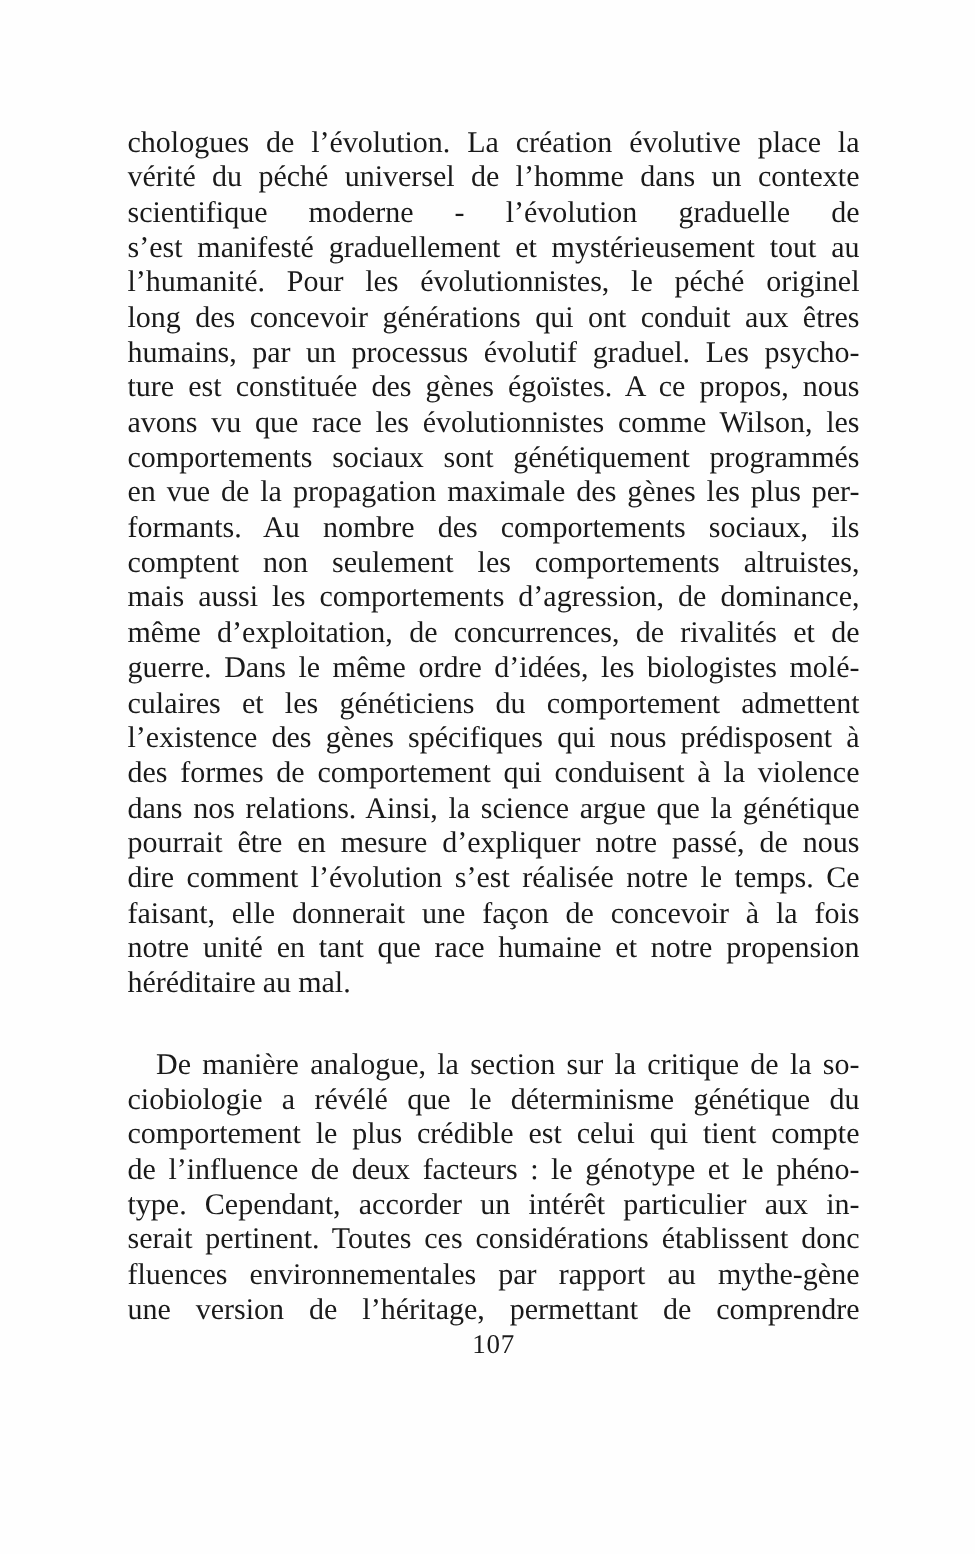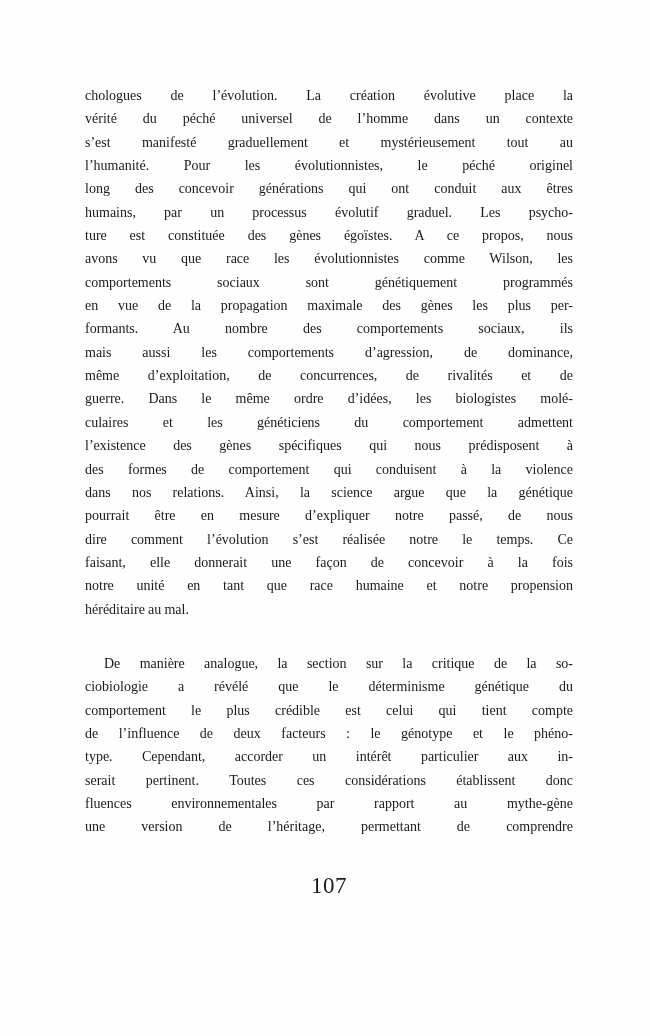--- a/index.html
+++ b/index.html
@@ -16,63 +16,64 @@
     color: #1a1a1a;
     overflow: hidden;
   }
   .text-block {
     position: absolute;
     left: 85px;
     top: 84px;
     width: 488px;
   }
   .ln {
-    font-size: 14px;
+    font-size: 20px;
     line-height: 23.35px;
     height: 23.35px;
     overflow: hidden;
     text-align: justify;
     text-align-last: justify;
     word-spacing: -0.3px;
   }
   .ln.last-left {
     text-align-last: left;
   }
   .ln.indent-first {
     text-indent: 19px;
   }
   .para-2 {
     margin-top: 31px;
   }
   .page-number {
-    margin-top: 36px;
     text-align: center;
-    font-size: 23px;
+    font-size: 18px;
     line-height: 22px;
     letter-spacing: 0.5px;
   }
 </style>
 </head>
 <body>
 
 <div class="page">
   <div class="text-block">
 
     <div class="para-1">
       <div class="ln">chologues de l’évolution. La création évolutive place la</div>
       <div class="ln">vérité du péché universel de l’homme dans un contexte</div>
+      <div class="ln">scientifique moderne - l’évolution graduelle de</div>
       <div class="ln">s’est manifesté graduellement et mystérieusement tout au</div>
       <div class="ln">l’humanité. Pour les évolutionnistes, le péché originel</div>
       <div class="ln">long des concevoir générations qui ont conduit aux êtres</div>
       <div class="ln">humains, par un processus évolutif graduel. Les psycho-</div>
       <div class="ln">ture est constituée des gènes égoïstes. A ce propos, nous</div>
       <div class="ln">avons vu que race les évolutionnistes comme Wilson, les</div>
       <div class="ln">comportements sociaux sont génétiquement programmés</div>
       <div class="ln">en vue de la propagation maximale des gènes les plus per-</div>
       <div class="ln">formants. Au nombre des comportements sociaux, ils</div>
+      <div class="ln">comptent non seulement les comportements altruistes,</div>
       <div class="ln">mais aussi les comportements d’agression, de dominance,</div>
       <div class="ln">même d’exploitation, de concurrences, de rivalités et de</div>
       <div class="ln">guerre. Dans le même ordre d’idées, les biologistes molé-</div>
       <div class="ln">culaires et les généticiens du comportement admettent</div>
       <div class="ln">l’existence des gènes spécifiques qui nous prédisposent à</div>
       <div class="ln">des formes de comportement qui conduisent à la violence</div>
       <div class="ln">dans nos relations. Ainsi, la science argue que la génétique</div>
       <div class="ln">pourrait être en mesure d’expliquer notre passé, de nous</div>
       <div class="ln">dire comment l’évolution s’est réalisée notre le temps. Ce</div>
       <div class="ln">faisant, elle donnerait une façon de concevoir à la fois</div>

